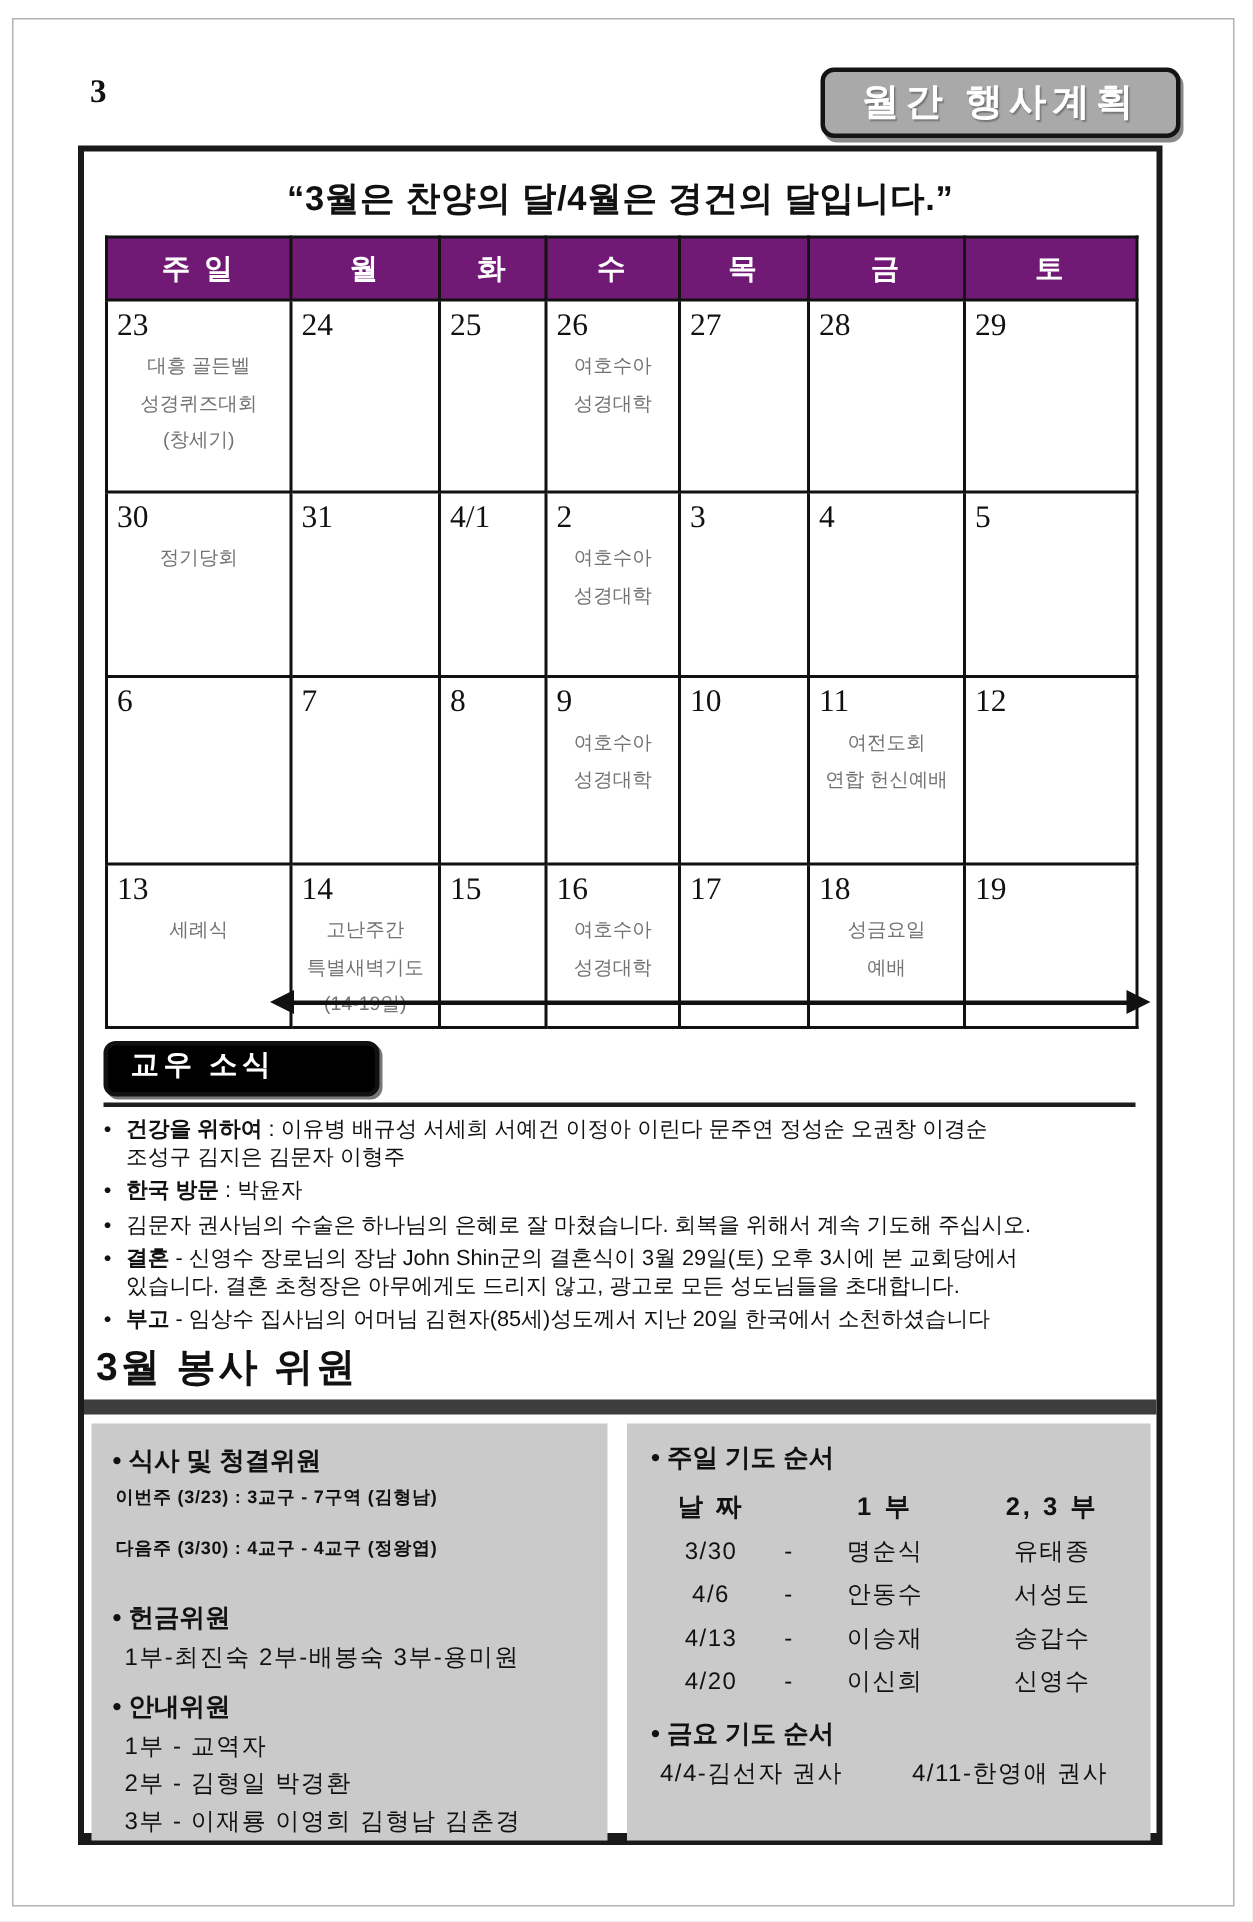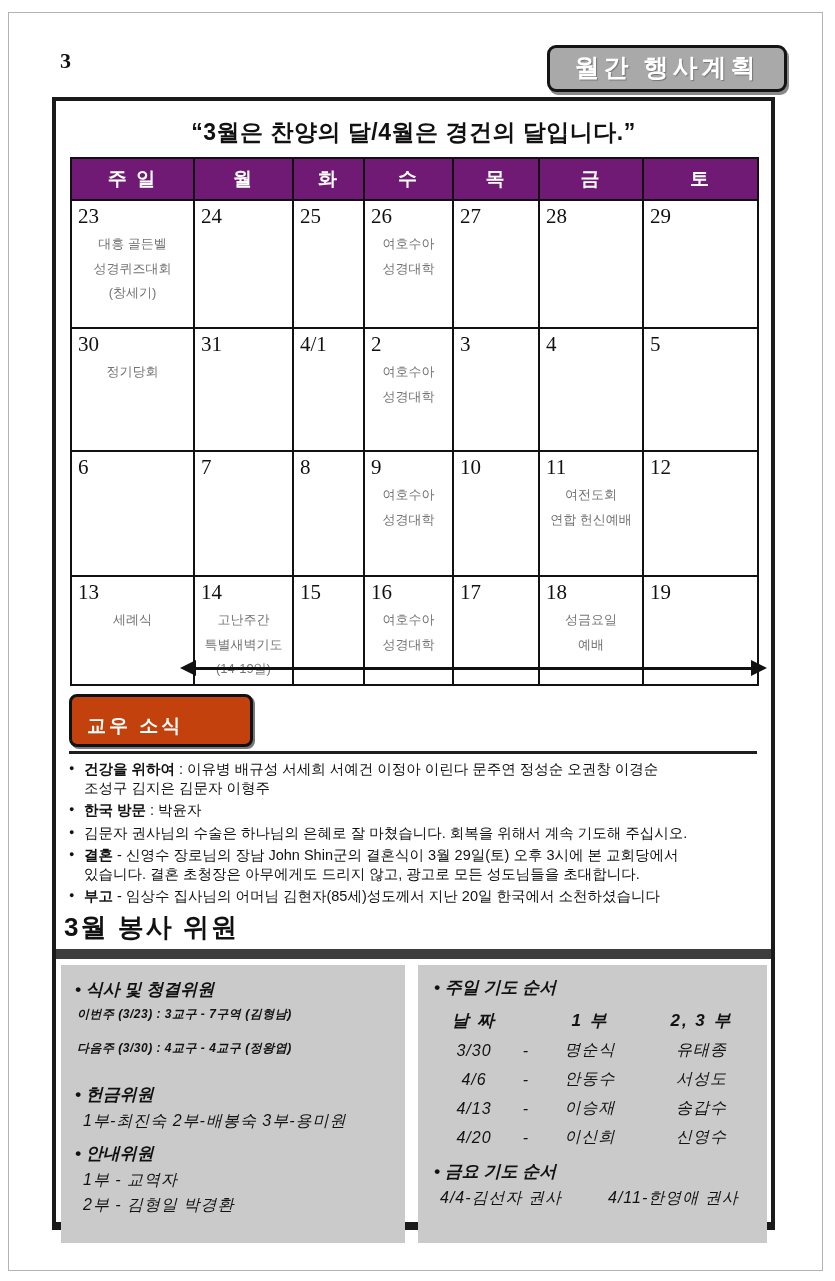--- a/index.html
+++ b/index.html
@@ -60,41 +60,41 @@
     border-top:8px solid transparent; border-bottom:8px solid transparent;
     border-right:16px solid #111;
   }
   .span-arrow::after {
     content:""; position:absolute; right:-15px; top:-7px; width:0; height:0;
     border-top:8px solid transparent; border-bottom:8px solid transparent;
     border-left:16px solid #111;
   }
   .news-badge {
     display:block; margin:8px 0 0 13px; width:184px; box-sizing:border-box;
-    background:#c2410c; border:3px solid #111; border-radius:8px;
+    background:#000000; border:3px solid #111; border-radius:8px;
     color:#fff; font-weight:bold; font-size:19px; letter-spacing:3px;
-    padding:16px 0 5px 15px; box-shadow:2px 2px 0 rgba(30,30,30,.6);
+    padding:0 0 5px 15px; box-shadow:2px 2px 0 rgba(30,30,30,.6);
   }
   .news-rule { height:3px; background:#1e1e1e; margin:4px 14px 6px 13px; }
   .news-list {
     list-style:none; margin:0 8px 0 13px; padding:0;
     font-size:14.5px; line-height:1.32;
   }
   .news-list li { position:relative; padding-left:15px; margin-bottom:3px; }
   .news-list li::before {
     content:"●"; position:absolute; left:0; top:3px; font-size:9px;
   }
   .vol-heading {
     font-size:26px; font-weight:bold; margin:4px 0 4px 8px; letter-spacing:2px;
   }
   .divider { height:10px; background:#3d3d3d; }
   .panels {
     display:flex; gap:13px; padding:6px 4px 0 5px; height:278px;
   }
-  .panel { background:#cacaca; box-sizing:border-box;font-style:italic; }
+  .panel { background:#cacaca; box-sizing:border-box; }
   .panel.left  { width:344px; padding:13px 8px 0 14px; }
   .panel.right { flex:1;       padding:11px 6px 0 16px; }
   .p-title { font-weight:bold; font-size:17px; margin-bottom:5px; }
   .p-title::before { content:"• "; }
   .p-title.spaced { margin-top:26px; }
   .meal-line {
     font-weight:bold; font-size:12px; margin:2px 0 17px 2px; letter-spacing:0.5px;
   }
   .plain-line { font-size:16px; margin:1px 0 10px 8px; letter-spacing:1px; }
   .usher-line { font-size:16px; margin:0 0 4px 8px; letter-spacing:1px; }
@@ -296,20 +296,21 @@
 
       <div class="panel left">
         <div class="p-title">식사 및 청결위원</div>
         <div class="meal-line">이번주 (3/23) : 3교구 - 7구역 (김형남)</div>
         <div class="meal-line">다음주 (3/30) : 4교구 - 4교구 (정왕엽)</div>
         <div class="p-title spaced">헌금위원</div>
         <div class="plain-line">1부-최진숙  2부-배봉숙  3부-용미원</div>
         <div class="p-title">안내위원</div>
         <div class="usher-line">1부 - 교역자</div>
         <div class="usher-line">2부 - 김형일 박경환</div>
+        <div class="usher-line">3부 - 이재룡 이영희 김형남 김춘경</div>
       </div>
 
       <div class="panel right">
         <div class="p-title">주일 기도 순서</div>
         <div class="prayer-grid">
           <div class="hdr pg-c">날 짜</div>
           <div></div>
           <div class="hdr pg-c">1 부</div>
           <div class="hdr pg-c">2, 3 부</div>
 

